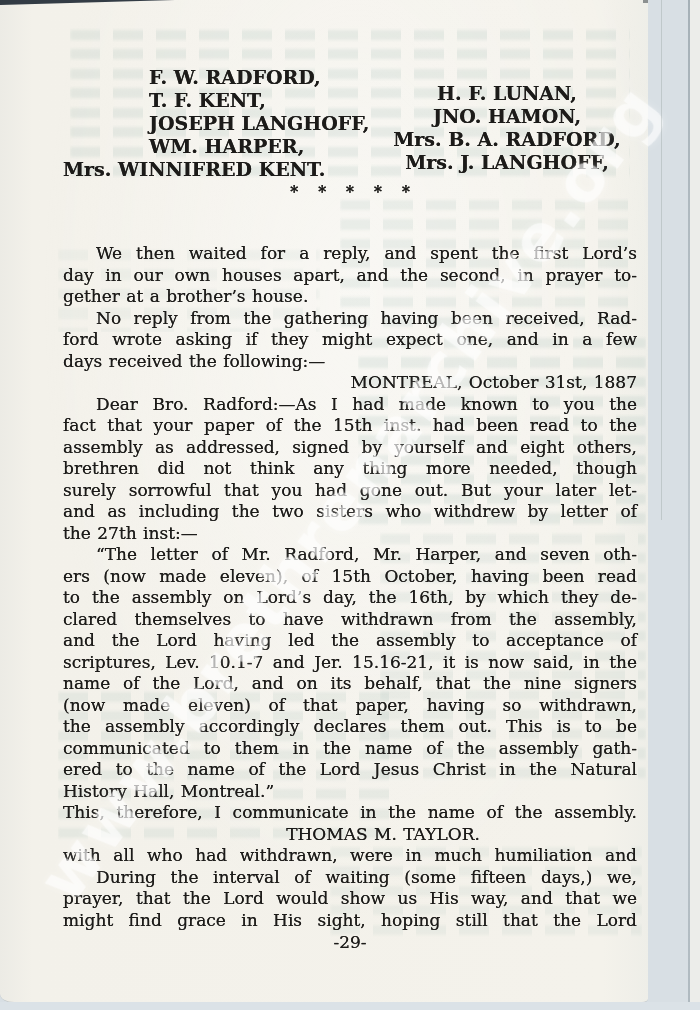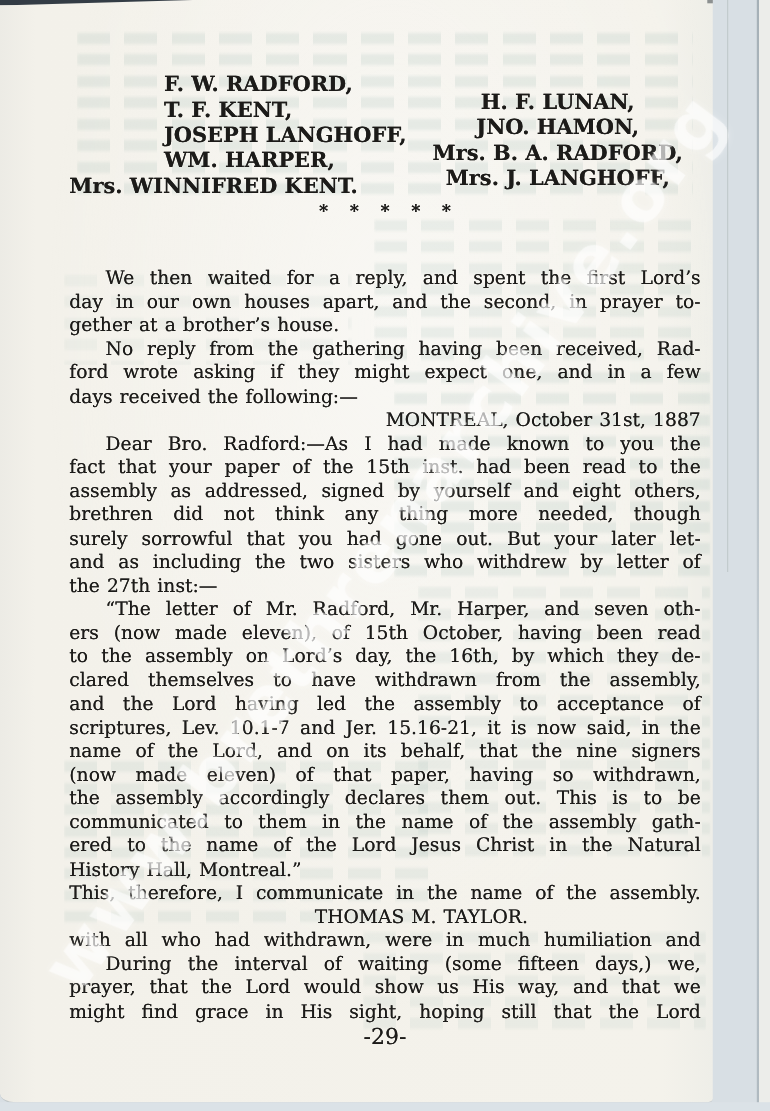--- a/index.html
+++ b/index.html
@@ -43,21 +43,21 @@
   .name-left{position:absolute;left:86px;white-space:nowrap;}
   .name-right{position:absolute;left:318px;width:252px;text-align:center;white-space:nowrap;margin-top:16px;}
   .names-center{text-align:left;height:23px;}
   .divider{text-align:center;font-weight:700;font-size:16px;line-height:22px;letter-spacing:7px;padding-left:7px;}
   .body-text{font-size:17px;line-height:21.5px;word-spacing:1px;margin-top:40px;}
   .line{text-align:justify;text-align-last:justify;}
   .line.end{text-align-last:left;}
   .line.indent{text-indent:33px;}
   .line.dateline{text-align-last:right;}
   .line.closing{text-align-last:center;padding-left:66px;}
-  .page-number{text-align:center;font-size:20px;line-height:21.5px;margin-top:1px;}
+  .page-number{text-align:center;font-size:17px;line-height:21.5px;margin-top:1px;}
   
   .watermark{position:absolute;left:-212px;top:456px;width:1124px;z-index:30;
     text-align:center;transform:rotate(-53.5deg);
     font-family:"DejaVu Sans",sans-serif;font-weight:700;font-size:64px;letter-spacing:3px;
     color:rgba(255,255,255,.58);filter:blur(.5px);
     text-shadow:0 0 7px rgba(255,255,255,.3);pointer-events:none;white-space:nowrap;}
 </style>
 </head>
 <body>
 

